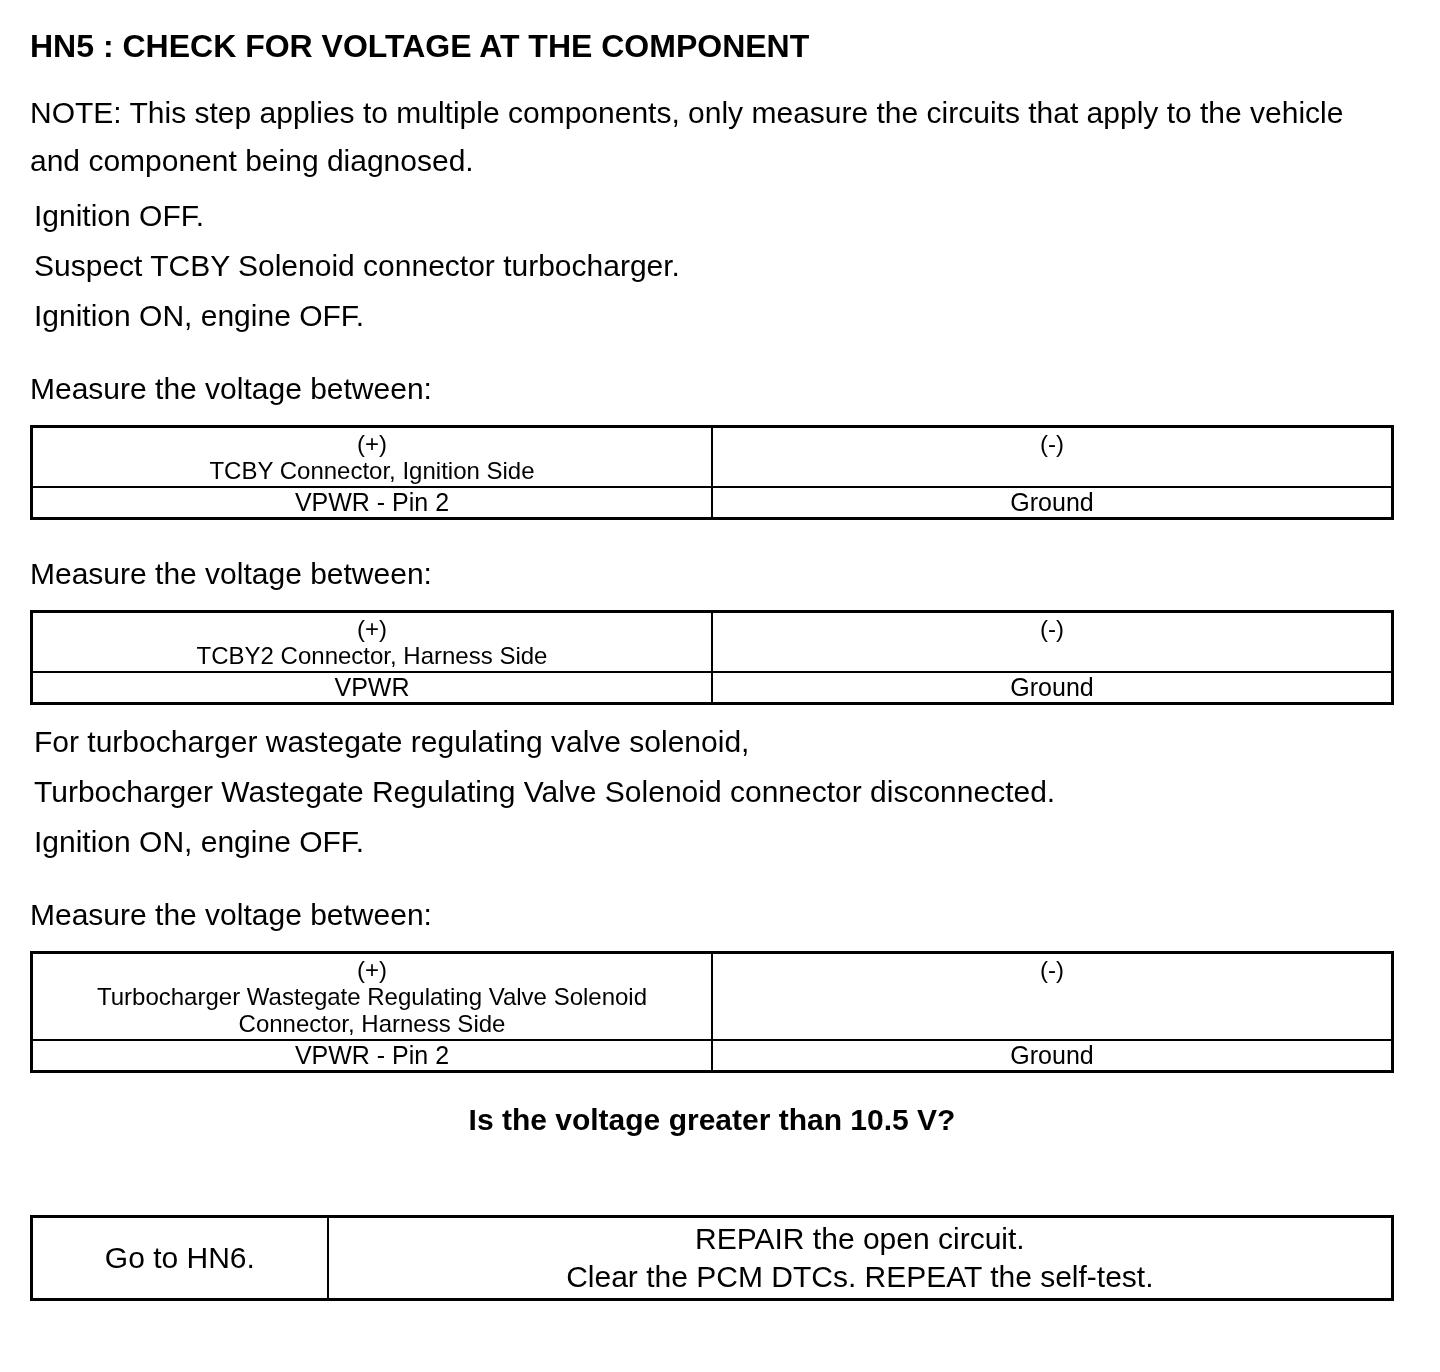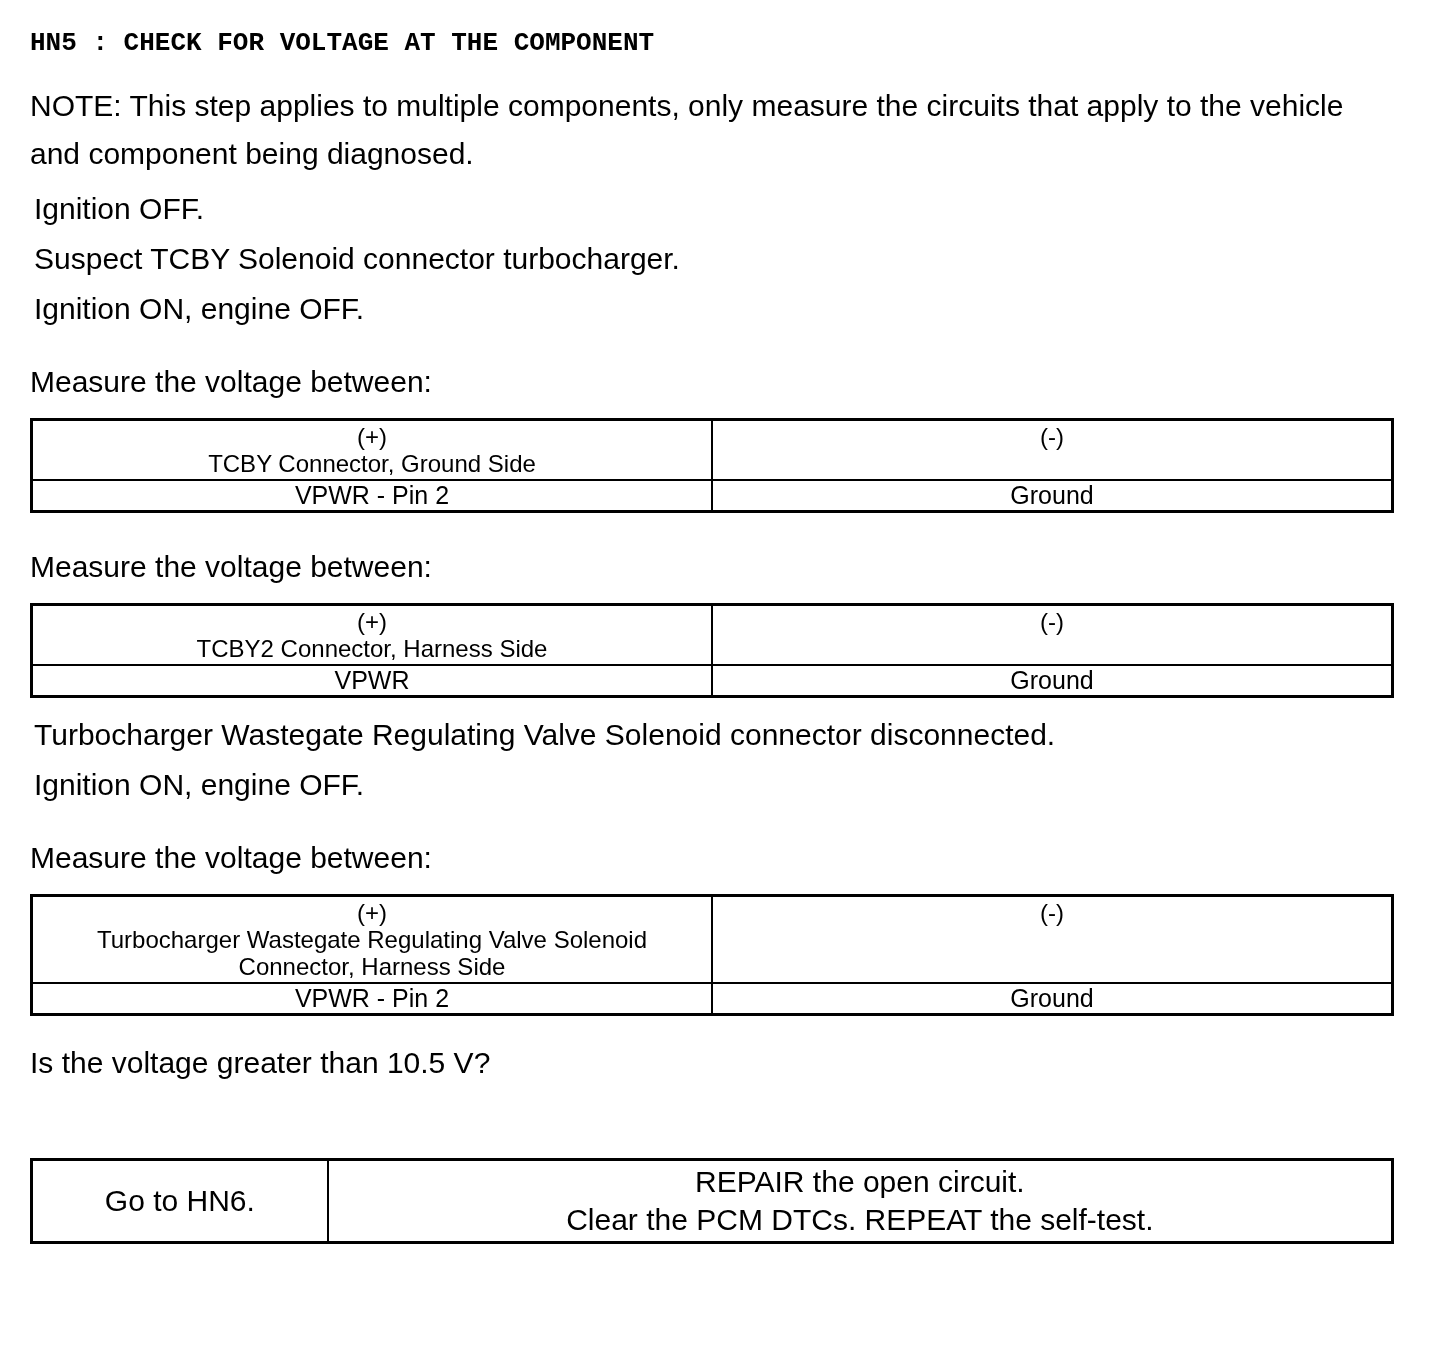--- a/index.html
+++ b/index.html
@@ -11,24 +11,23 @@
   body {
     width: 1440px;
     min-height: 1372px;
     color: #000000;
     font-family: "Liberation Sans", "DejaVu Sans", sans-serif;
   }
   .page {
     padding: 18px 46px 0 30px;
   }
   .doc-title {
-    font-size: 26px;
+    font-size: 32px;
     font-weight: bold;
     margin: 10px 0 24px 0;
-    font-family: Liberation Mono, monospace;
   }
   .body-text {
     font-size: 30px;
     line-height: 48px;
     margin: 8px 0;
   }
   .tight {
     margin: 12px 4px;
     line-height: 38px;
   }
@@ -46,22 +45,23 @@
     font-size: 24px;
     line-height: 27px;
     text-align: center;
     vertical-align: top;
     padding: 2px 6px;
   }
   table.mtable td.col-half { width: 50%; }
   table.mtable tr.data-row td { font-size: 25px; padding: 1px 6px; }
   .question {
     font-size: 30px;
-    font-weight: normal;
+    font-weight: bold;
     margin: 30px 0 0 0;
+    text-align: center;
   }
   table.atable {
     width: 100%;
     border-collapse: collapse;
     border: 3px solid #000;
     margin-top: 78px;
   }
   table.atable th {
     border: 2px solid #000;
     font-size: 30px;
@@ -98,21 +98,21 @@
   <div class="body-text tight">Suspect TCBY Solenoid connector turbocharger.</div>
   <div class="body-text tight">Ignition ON, engine OFF.</div>
 
   <div class="body-text measure-label">Measure the voltage between:</div>
 
   <table class="mtable">
     <tbody>
         <tr>
       <td class="col-half">
         <div>(+)</div>
-        <div>TCBY Connector, Ground Side</div>
+        <div>TCBY Connector, Ignition Side</div>
       </td>
       <td class="col-half">
         <div>(-)</div>
       </td>
     </tr>
     <tr class="data-row">
       <td>VPWR - Pin 2</td>
       <td>Ground</td>
     </tr>
   </tbody>
@@ -131,20 +131,21 @@
         <div>(-)</div>
       </td>
     </tr>
     <tr class="data-row">
       <td>VPWR</td>
       <td>Ground</td>
     </tr>
   </tbody>
     </table>
 
+  <div class="body-text tight">For turbocharger wastegate regulating valve solenoid,</div>
   <div class="body-text tight">Turbocharger Wastegate Regulating Valve Solenoid connector disconnected.</div>
   <div class="body-text tight">Ignition ON, engine OFF.</div>
 
   <div class="body-text measure-label">Measure the voltage between:</div>
 
   <table class="mtable">
     <tbody>
         <tr>
       <td class="col-half">
         <div>(+)</div>

